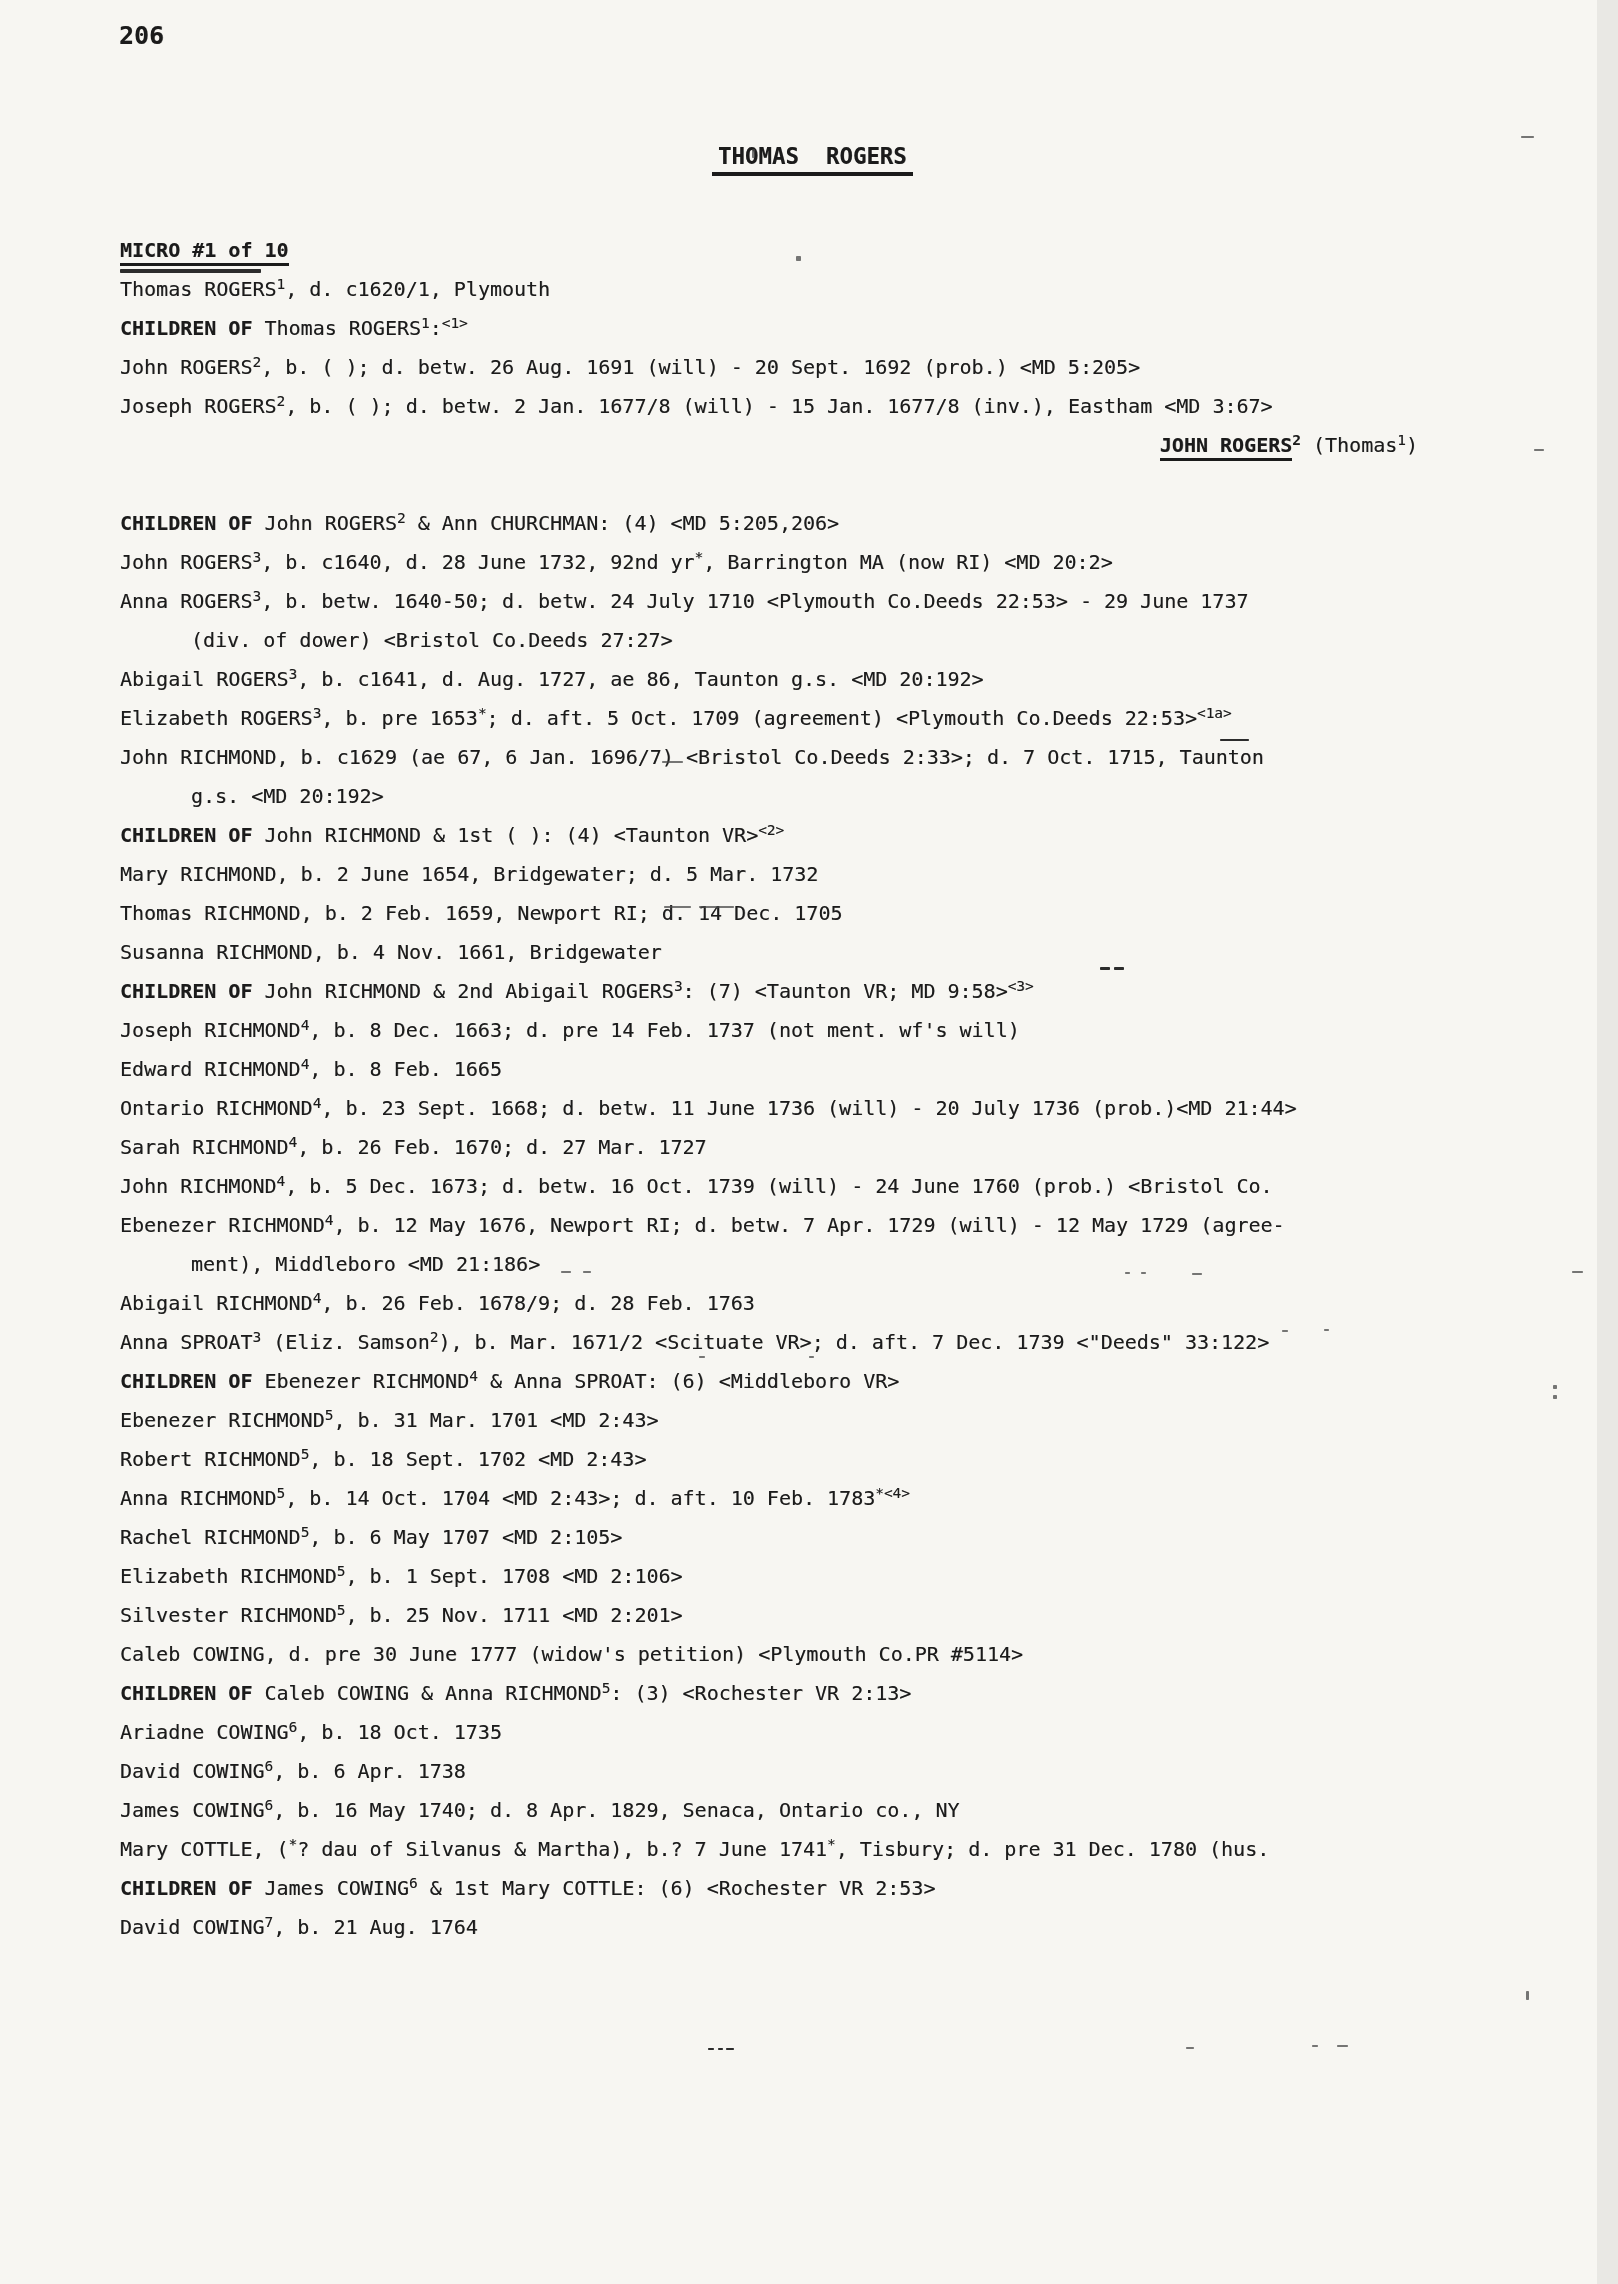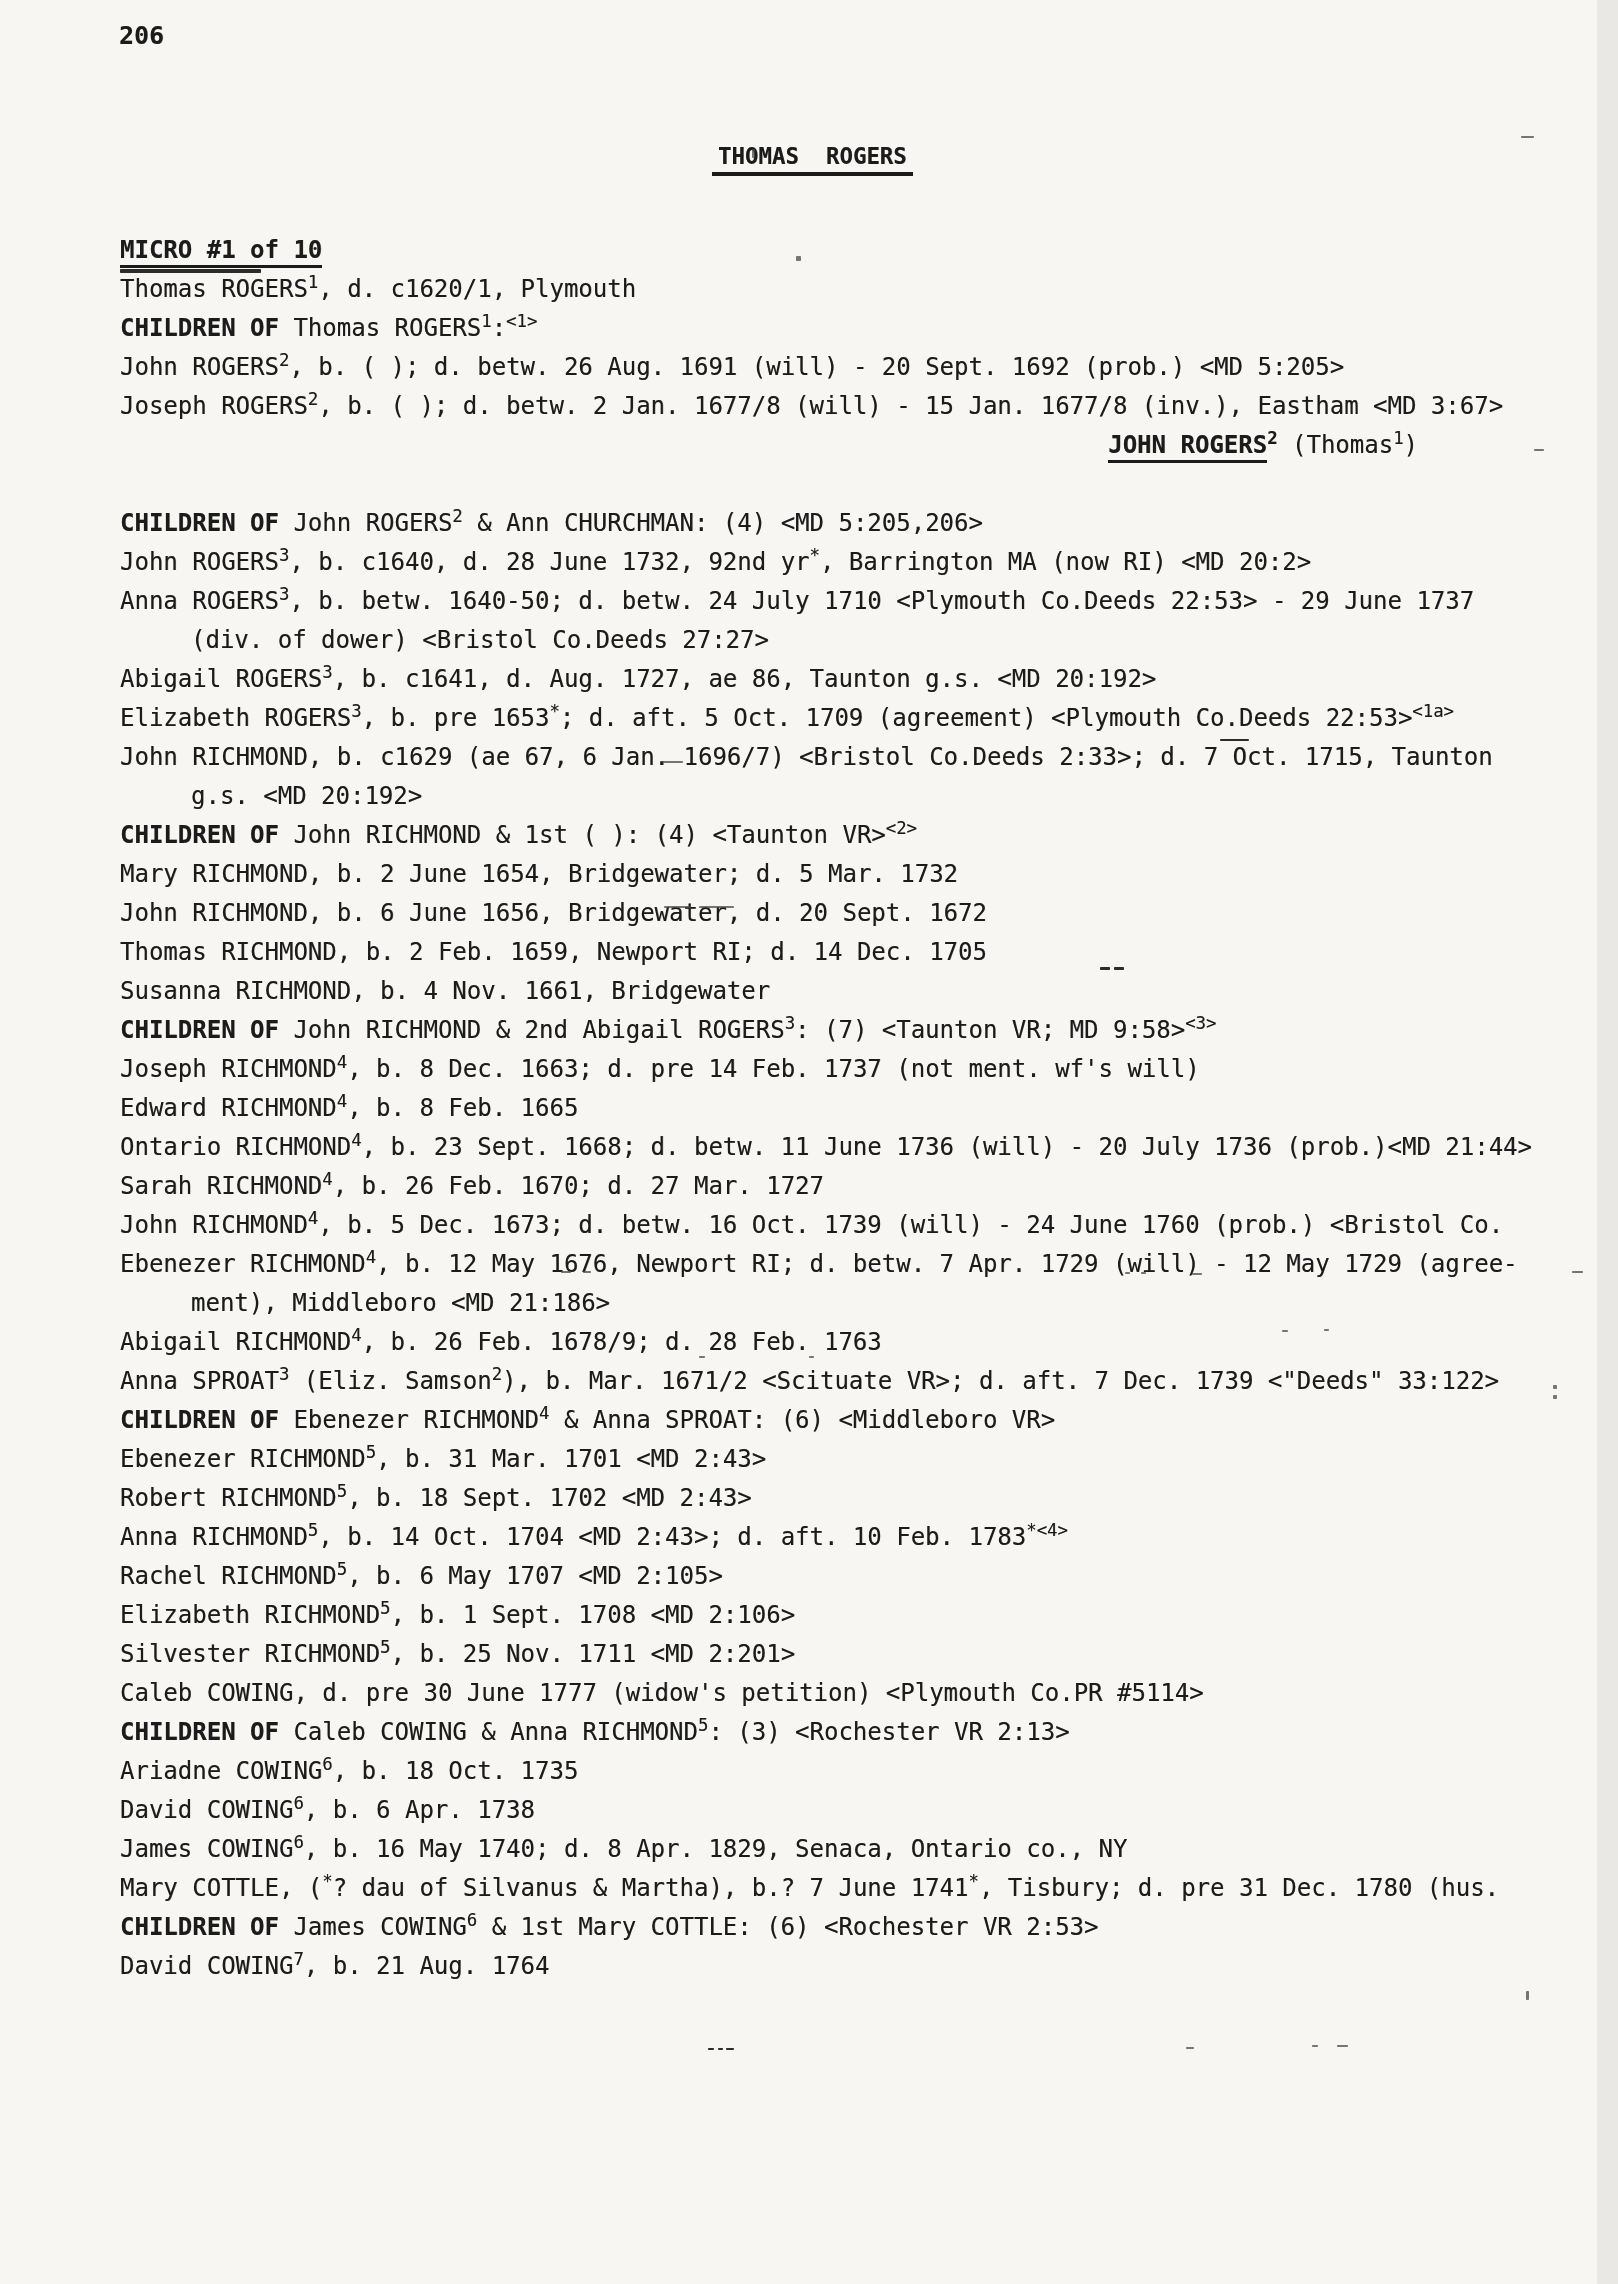--- a/index.html
+++ b/index.html
@@ -16,21 +16,21 @@
     position:absolute;left:119px;top:21px;
     font-size:25px;font-weight:bold;white-space:pre;
   }
   .doc-title{
     position:absolute;top:117px;left:0;width:1571px;
     text-align:center;font-size:22.4px;font-weight:bold;white-space:pre;
   }
   .doc-title .und-wrap{border-bottom:4px solid #1b1b1b;padding:0 6.4px 3.2px 6.4px;}
   .document-body{
     position:absolute;left:120px;top:231px;width:1410px;
-    font-size:24px;line-height:39px;
+    font-size:20px;line-height:39px;
   }
   .line{height:39px;white-space:pre;}
   .line.indent{padding-left:71px;}
   .line.center{text-align:right;margin-right:112px;}
   .bold{font-weight:bold;}
   .und{border-bottom:3.2px solid #1b1b1b;padding-bottom:0.8px;}
   .sup{font-size:0.72em;position:relative;top:-0.52em;}
   .mark{position:absolute;background:#2c2c2c;border-radius:0.8px;}
   .mark.faint{background:#4a4a4a;opacity:0.75;}
 </style>
@@ -53,21 +53,20 @@
       <div class="line"><span class="bold">CHILDREN OF </span><span>John ROGERS</span><span class="sup">2</span><span> &amp; Ann CHURCHMAN: (4) &lt;MD 5:205,206&gt;</span></div>
       <div class="line"><span>John ROGERS</span><span class="sup">3</span><span>, b. c1640, d. 28 June 1732, 92nd yr</span><span class="sup">*</span><span>, Barrington MA (now RI) &lt;MD 20:2&gt;</span></div>
       <div class="line"><span>Anna ROGERS</span><span class="sup">3</span><span>, b. betw. 1640-50; d. betw. 24 July 1710 &lt;Plymouth Co.Deeds 22:53&gt; - 29 June 1737</span></div>
       <div class="line indent"><span>(div. of dower) &lt;Bristol Co.Deeds 27:27&gt;</span></div>
       <div class="line"><span>Abigail ROGERS</span><span class="sup">3</span><span>, b. c1641, d. Aug. 1727, ae 86, Taunton g.s. &lt;MD 20:192&gt;</span></div>
       <div class="line"><span>Elizabeth ROGERS</span><span class="sup">3</span><span>, b. pre 1653</span><span class="sup">*</span><span>; d. aft. 5 Oct. 1709 (agreement) &lt;Plymouth Co.Deeds 22:53&gt;</span><span class="sup">&lt;1a&gt;</span></div>
       <div class="line"><span>John RICHMOND, b. c1629 (ae 67, 6 Jan. 1696/7) &lt;Bristol Co.Deeds 2:33&gt;; d. 7 Oct. 1715, Taunton</span></div>
       <div class="line indent"><span>g.s. &lt;MD 20:192&gt;</span></div>
       <div class="line"><span class="bold">CHILDREN OF </span><span>John RICHMOND &amp; 1st ( ): (4) &lt;Taunton VR&gt;</span><span class="sup">&lt;2&gt;</span></div>
       <div class="line"><span>Mary RICHMOND, b. 2 June 1654, Bridgewater; d. 5 Mar. 1732</span></div>
-      <div class="line"><span>John RICHMOND, b. 6 June 1656, Bridgewater, d. 20 Sept. 1672</span></div>
       <div class="line"><span>Thomas RICHMOND, b. 2 Feb. 1659, Newport RI; d. 14 Dec. 1705</span></div>
       <div class="line"><span>Susanna RICHMOND, b. 4 Nov. 1661, Bridgewater</span></div>
       <div class="line"><span class="bold">CHILDREN OF </span><span>John RICHMOND &amp; 2nd Abigail ROGERS</span><span class="sup">3</span><span>: (7) &lt;Taunton VR; MD 9:58&gt;</span><span class="sup">&lt;3&gt;</span></div>
       <div class="line"><span>Joseph RICHMOND</span><span class="sup">4</span><span>, b. 8 Dec. 1663; d. pre 14 Feb. 1737 (not ment. wf's will)</span></div>
       <div class="line"><span>Edward RICHMOND</span><span class="sup">4</span><span>, b. 8 Feb. 1665</span></div>
       <div class="line"><span>Ontario RICHMOND</span><span class="sup">4</span><span>, b. 23 Sept. 1668; d. betw. 11 June 1736 (will) - 20 July 1736 (prob.)&lt;MD 21:44&gt;</span></div>
       <div class="line"><span>Sarah RICHMOND</span><span class="sup">4</span><span>, b. 26 Feb. 1670; d. 27 Mar. 1727</span></div>
       <div class="line"><span>John RICHMOND</span><span class="sup">4</span><span>, b. 5 Dec. 1673; d. betw. 16 Oct. 1739 (will) - 24 June 1760 (prob.) &lt;Bristol Co.</span></div>
       <div class="line"><span>Ebenezer RICHMOND</span><span class="sup">4</span><span>, b. 12 May 1676, Newport RI; d. betw. 7 Apr. 1729 (will) - 12 May 1729 (agree-</span></div>
       <div class="line indent"><span>ment), Middleboro &lt;MD 21:186&gt;</span></div>

